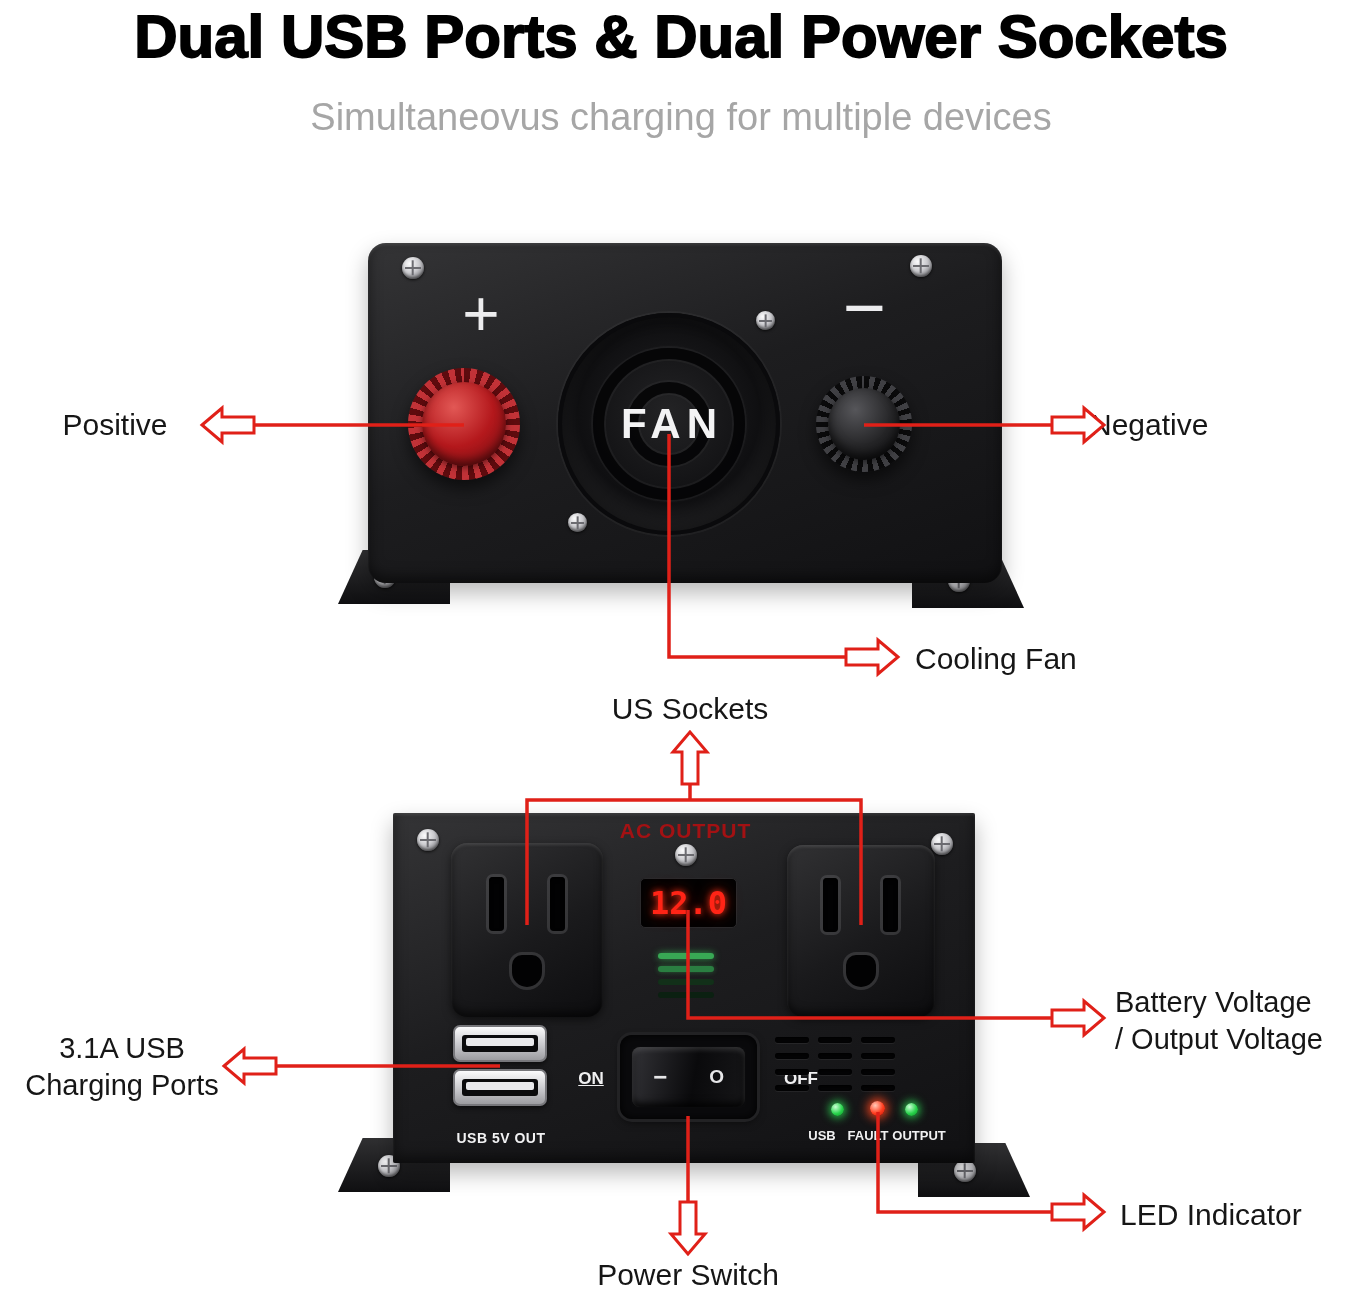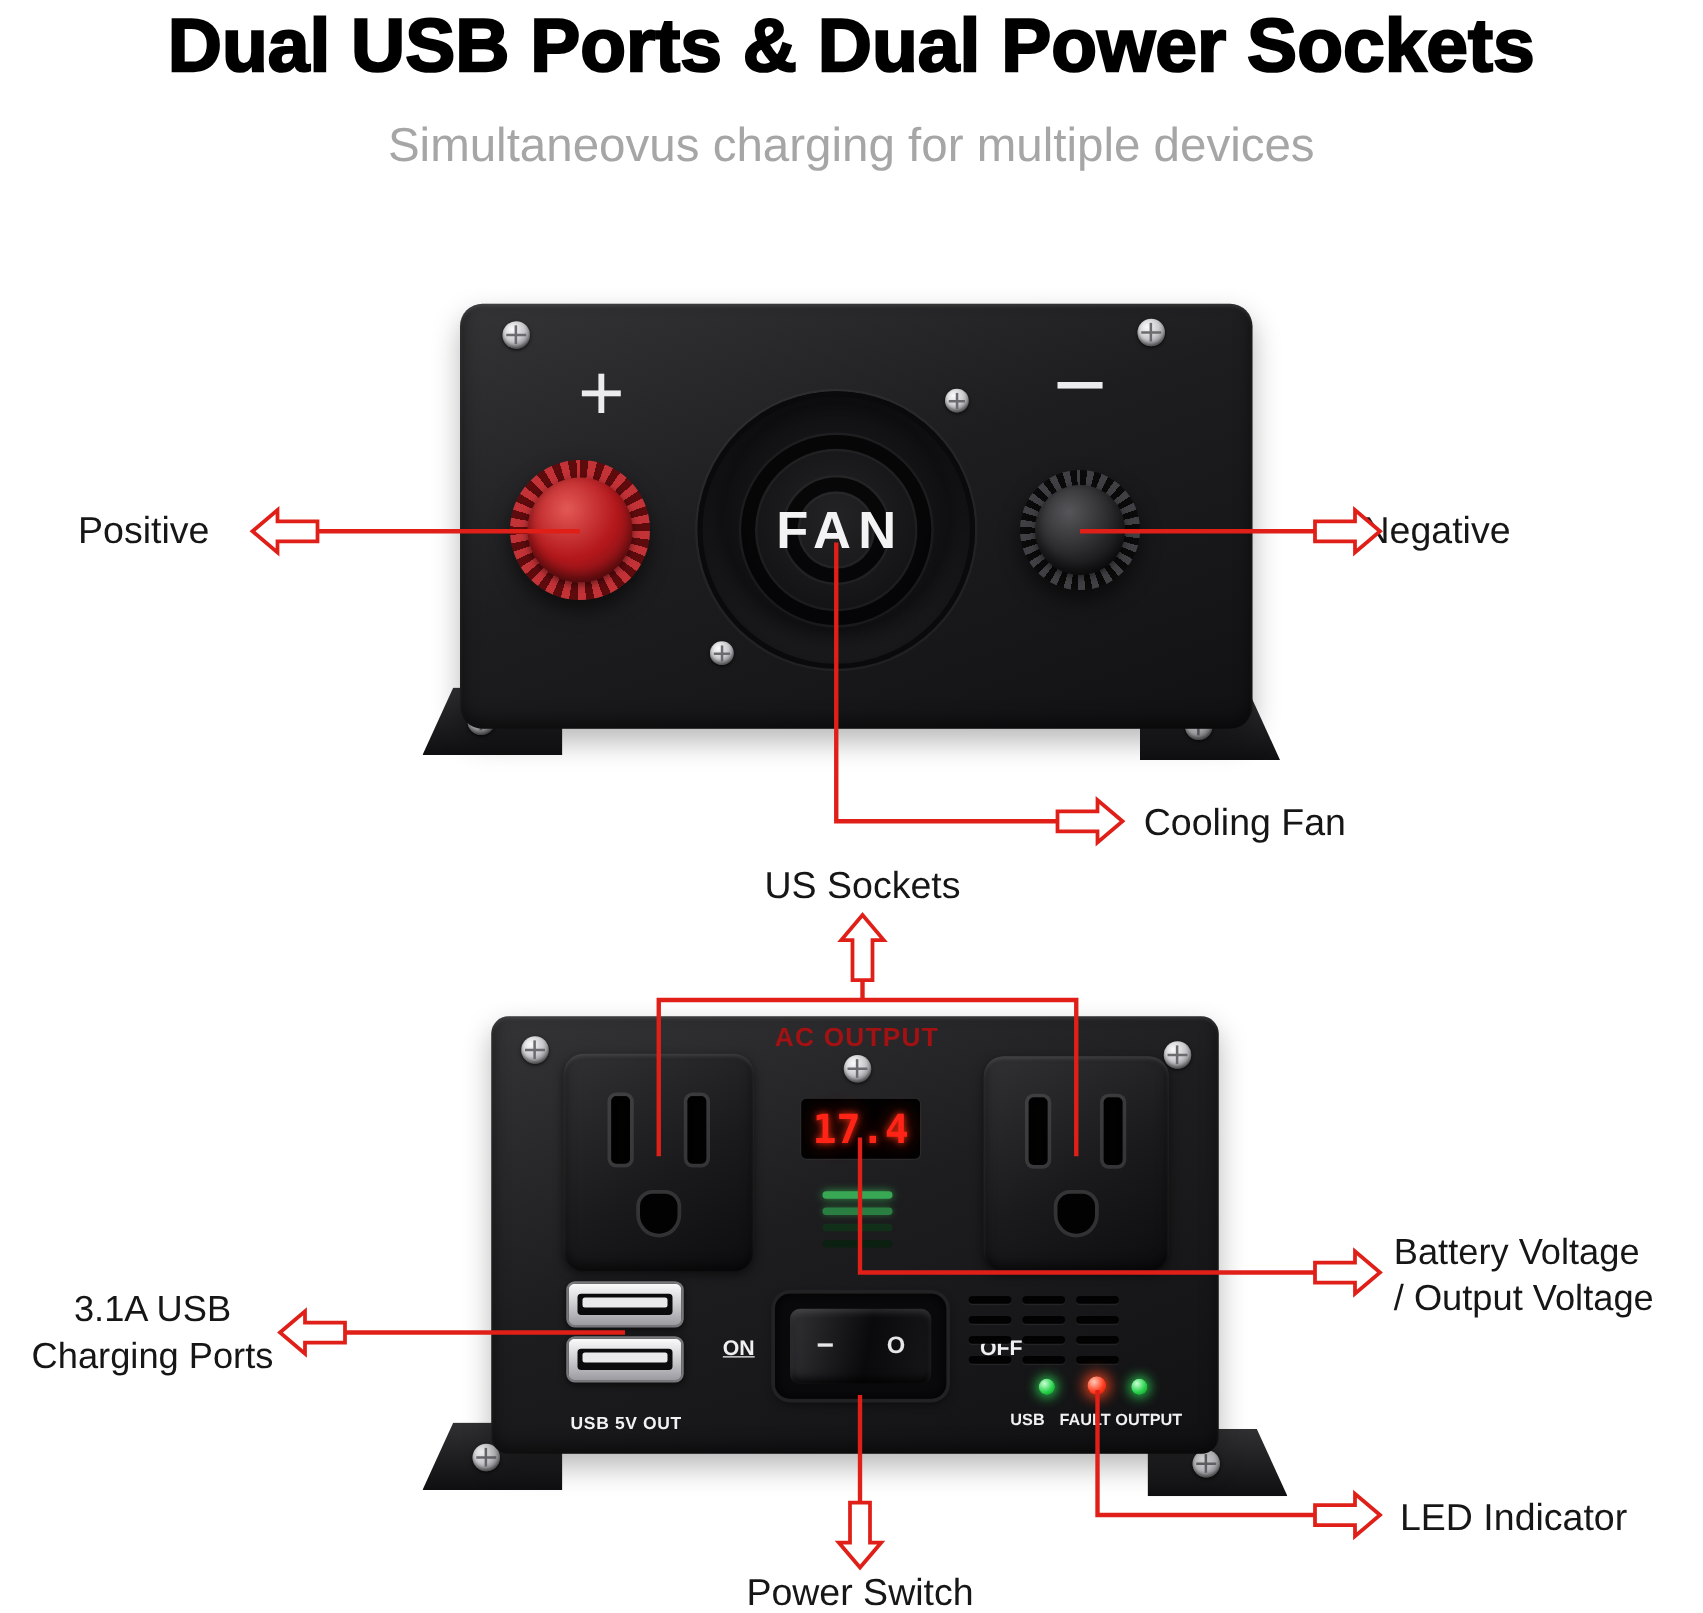--- a/index.html
+++ b/index.html
@@ -11,21 +11,21 @@
            font-size:60px; font-weight:bold; color:#000; -webkit-text-stroke:1.8px #000; letter-spacing:0px; }
   .subtitle { position:absolute; left:0; top:96px; width:100%; text-align:center;
               font-size:38px; color:#a6a6a6; }
 
   
   .device { position:absolute; border-radius:18px;
             background:linear-gradient(160deg,#343436 0%, #1d1d1f 45%, #111113 100%);
             box-shadow: inset 0 2px 3px rgba(255,255,255,.10), inset 0 -6px 14px rgba(0,0,0,.55), 0 10px 22px rgba(0,0,0,.28);
   }
   #front-panel { left:368px; top:243px; width:634px; height:340px; }
-  #output-panel { left:393px; top:813px; width:582px; height:350px; border-radius:14px; }
+  #output-panel { left:393px; top:813px; width:582px; height:350px; border-radius:2px; }
 
   .flange { position:absolute; background:linear-gradient(#303032,#0f0f11); box-shadow:0 3px 6px rgba(0,0,0,.4); }
 
   
   .screw { position:absolute; width:22px; height:22px; border-radius:50%;
            background:radial-gradient(circle at 35% 30%, #fbfbfc, #c9c9cd 45%, #8a8a8e 75%, #58585c);
            box-shadow:0 1px 3px rgba(0,0,0,.75), inset 0 -2px 3px rgba(0,0,0,.45); }
   .screw::before, .screw::after { content:""; position:absolute; left:15%; top:calc(50% - 1px); width:70%; height:2px; background:#6b6b70; }
   .screw::after { transform:rotate(90deg); }
 
@@ -194,21 +194,21 @@
       <div class="slot" style="left:38px; top:34px;"></div>
       <div class="slot" style="left:99px; top:34px;"></div>
       <div class="ground" style="left:61px; top:112px;"></div>
     </div>
     <div class="outlet" id="ac-socket-right">
       <div class="slot" style="left:36px; top:33px;"></div>
       <div class="slot" style="left:96px; top:33px;"></div>
       <div class="ground" style="left:59px; top:110px;"></div>
     </div>
 
-    <div class="display">17.4</div>
+    <div class="display">12.0</div>
 
     <div class="gslots">
       <div class="gslot g1"></div>
       <div class="gslot g2"></div>
       <div class="gslot g3"></div>
       <div class="gslot g4"></div>
     </div>
 
     <div class="usb-port" id="usb-port-1">
       <div class="inner"></div>

